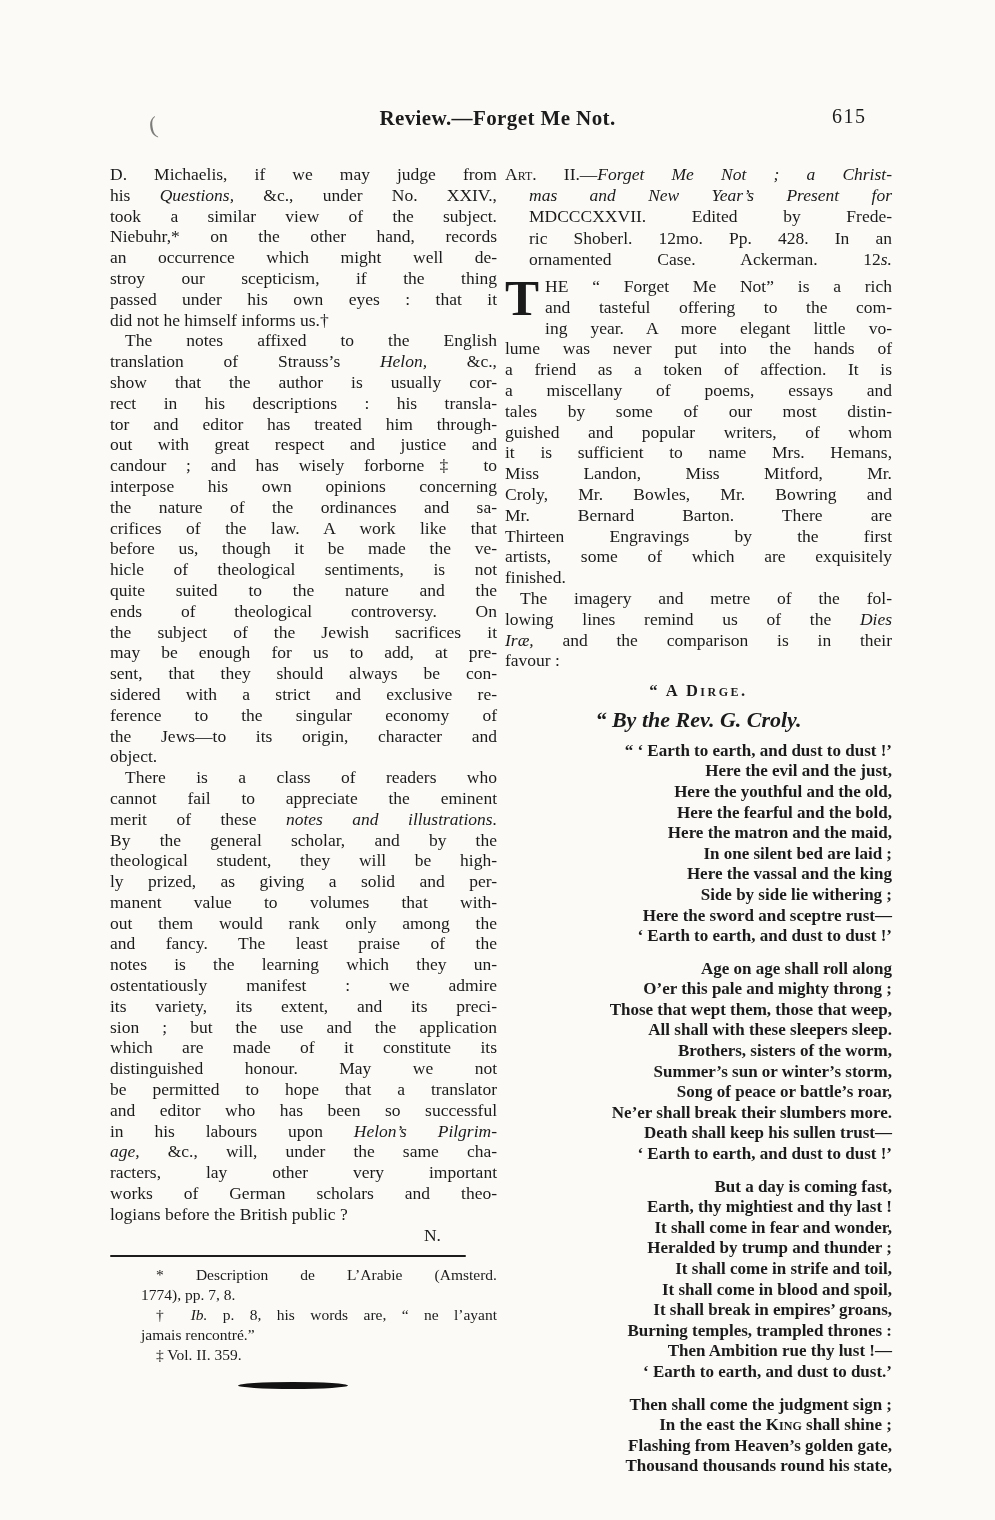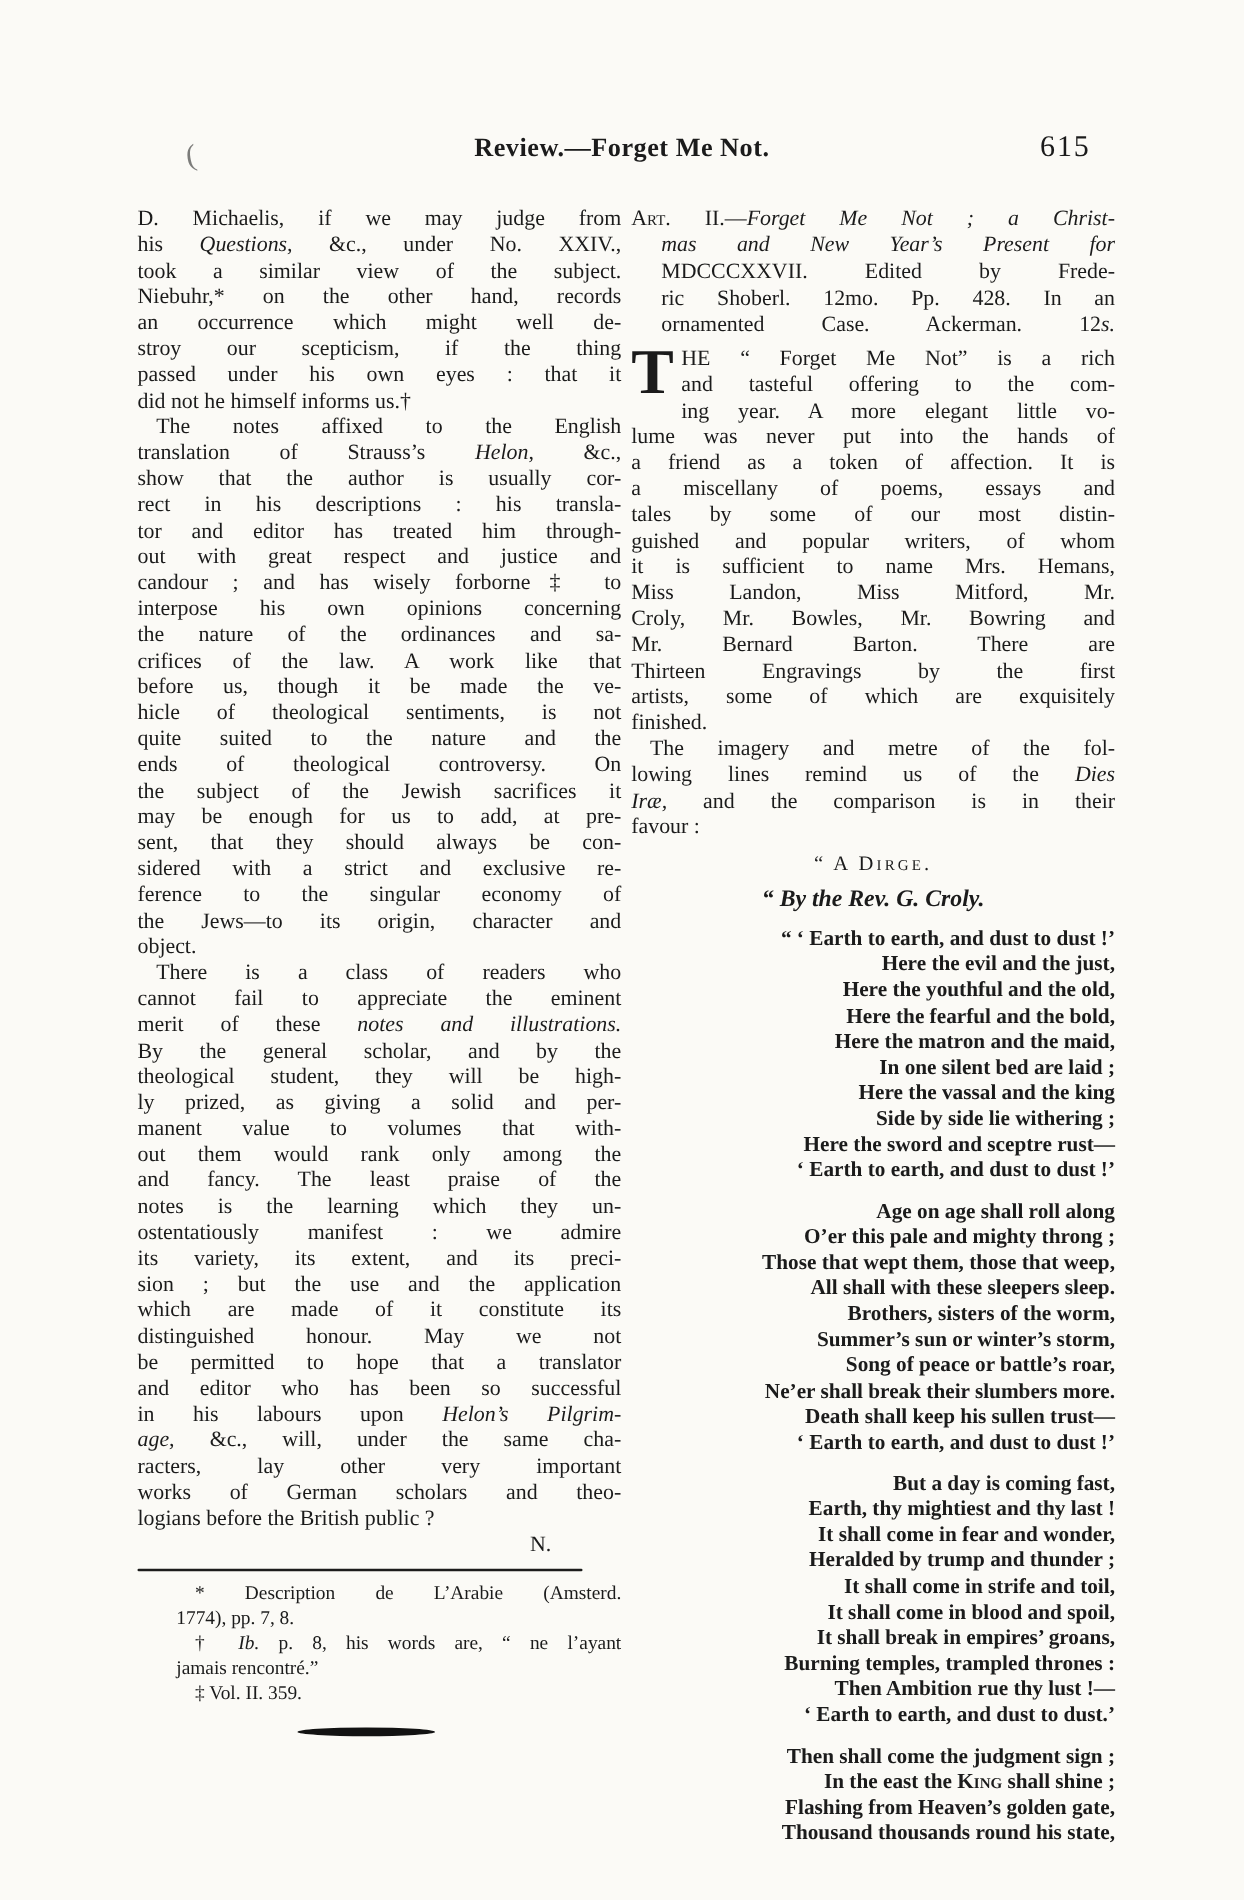--- a/index.html
+++ b/index.html
@@ -12,21 +12,21 @@
   }
   .page { position:relative; width:995px; height:1520px; }
 
   .header-title {
     position:absolute; top:106px; left:0; width:100%;
     text-align:center; font-weight:700;
     font-size:21px; letter-spacing:.4px;
   }
   .page-number {
     position:absolute; top:105px; left:832px;
-    font-size:24px; letter-spacing:1.5px; font-weight:400;
+    font-size:20px; letter-spacing:1.5px; font-weight:400;
   }
   .stray {
     position:absolute; top:112px; left:149px;
     font-size:24px; color:rgba(20,20,20,.55);
     transform:rotate(-9deg);
   }
 
   .columns {
     position:absolute; top:164px; left:110px; width:792px;
     display:flex; gap:8px;
@@ -37,21 +37,21 @@
   .ln {
     font-size:17.5px; line-height:20.8px;
     text-align:justify; text-align-last:justify; text-justify:inter-word;
   }
   .nj  { text-align:left; text-align-last:auto; }
   .ind { text-indent:15px; }
   .ind2{ padding-left:24px; }
   .i   { font-style:italic; }
   .b   { font-weight:700; }
   .sc  { font-variant:small-caps; }
-  .center { text-align:left; text-align-last:center !important; }
+  .center { text-align:left; text-align-last:center !important;font-weight:bold; }
   .sig { text-align:right !important; text-align-last:right !important; padding-right:56px; }
 
   .gap6 { margin-top:6px; } .gap8 { margin-top:8px; }
   .gap10{ margin-top:10px; } .gap12{ margin-top:12px; }
 
   .rule {
     height:2px; background:#1c1c1c; width:356px;
     margin:10px 0 8px 0; border-radius:1px;
   }
   .fn .ln { font-size:15.5px; line-height:19.8px;margin-left:31px; }
@@ -59,21 +59,21 @@
     width:110px; height:7px; background:#121212;
     border-radius:50%; margin:18px 0 0 128px;
   }
 
   .art-head .ln { line-height:21.2px; }
   .dropcap {
     float:left; font-size:51px; line-height:40px;
     font-weight:700; margin:2px 6px 0 0;
   }
   .dirge .ln { font-size:16.5px; letter-spacing:2.5px; }
-  .by .ln { font-size:19px; }
+  .by .ln { font-size:22px; }
   .poem .ln {
     text-align:right; text-align-last:auto;
     font-weight:700; font-size:17px; line-height:20.6px;
   }
 </style>
 </head>
 <body>
 
 <div class="page">
   <div class="stray">(</div>

